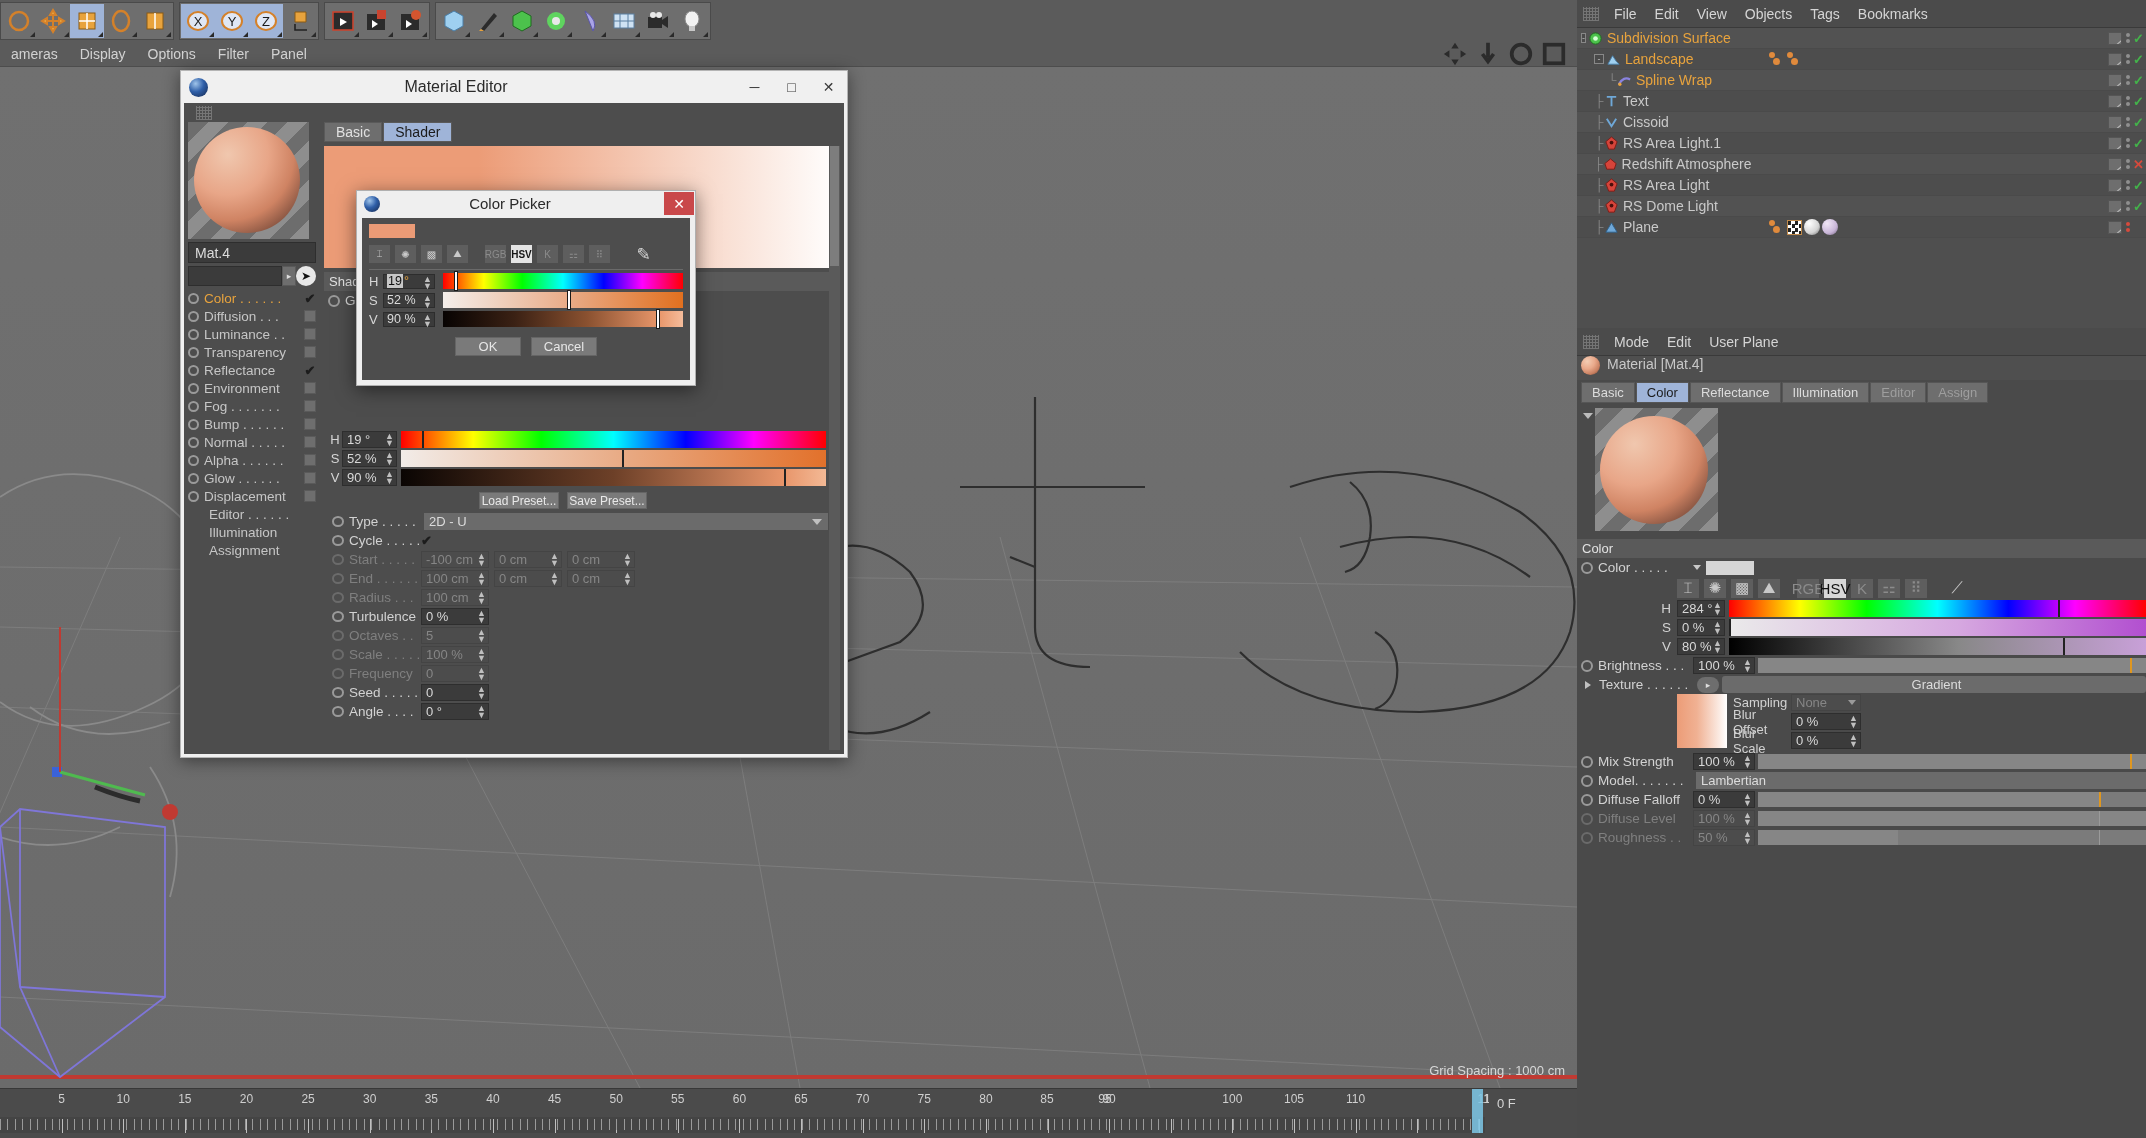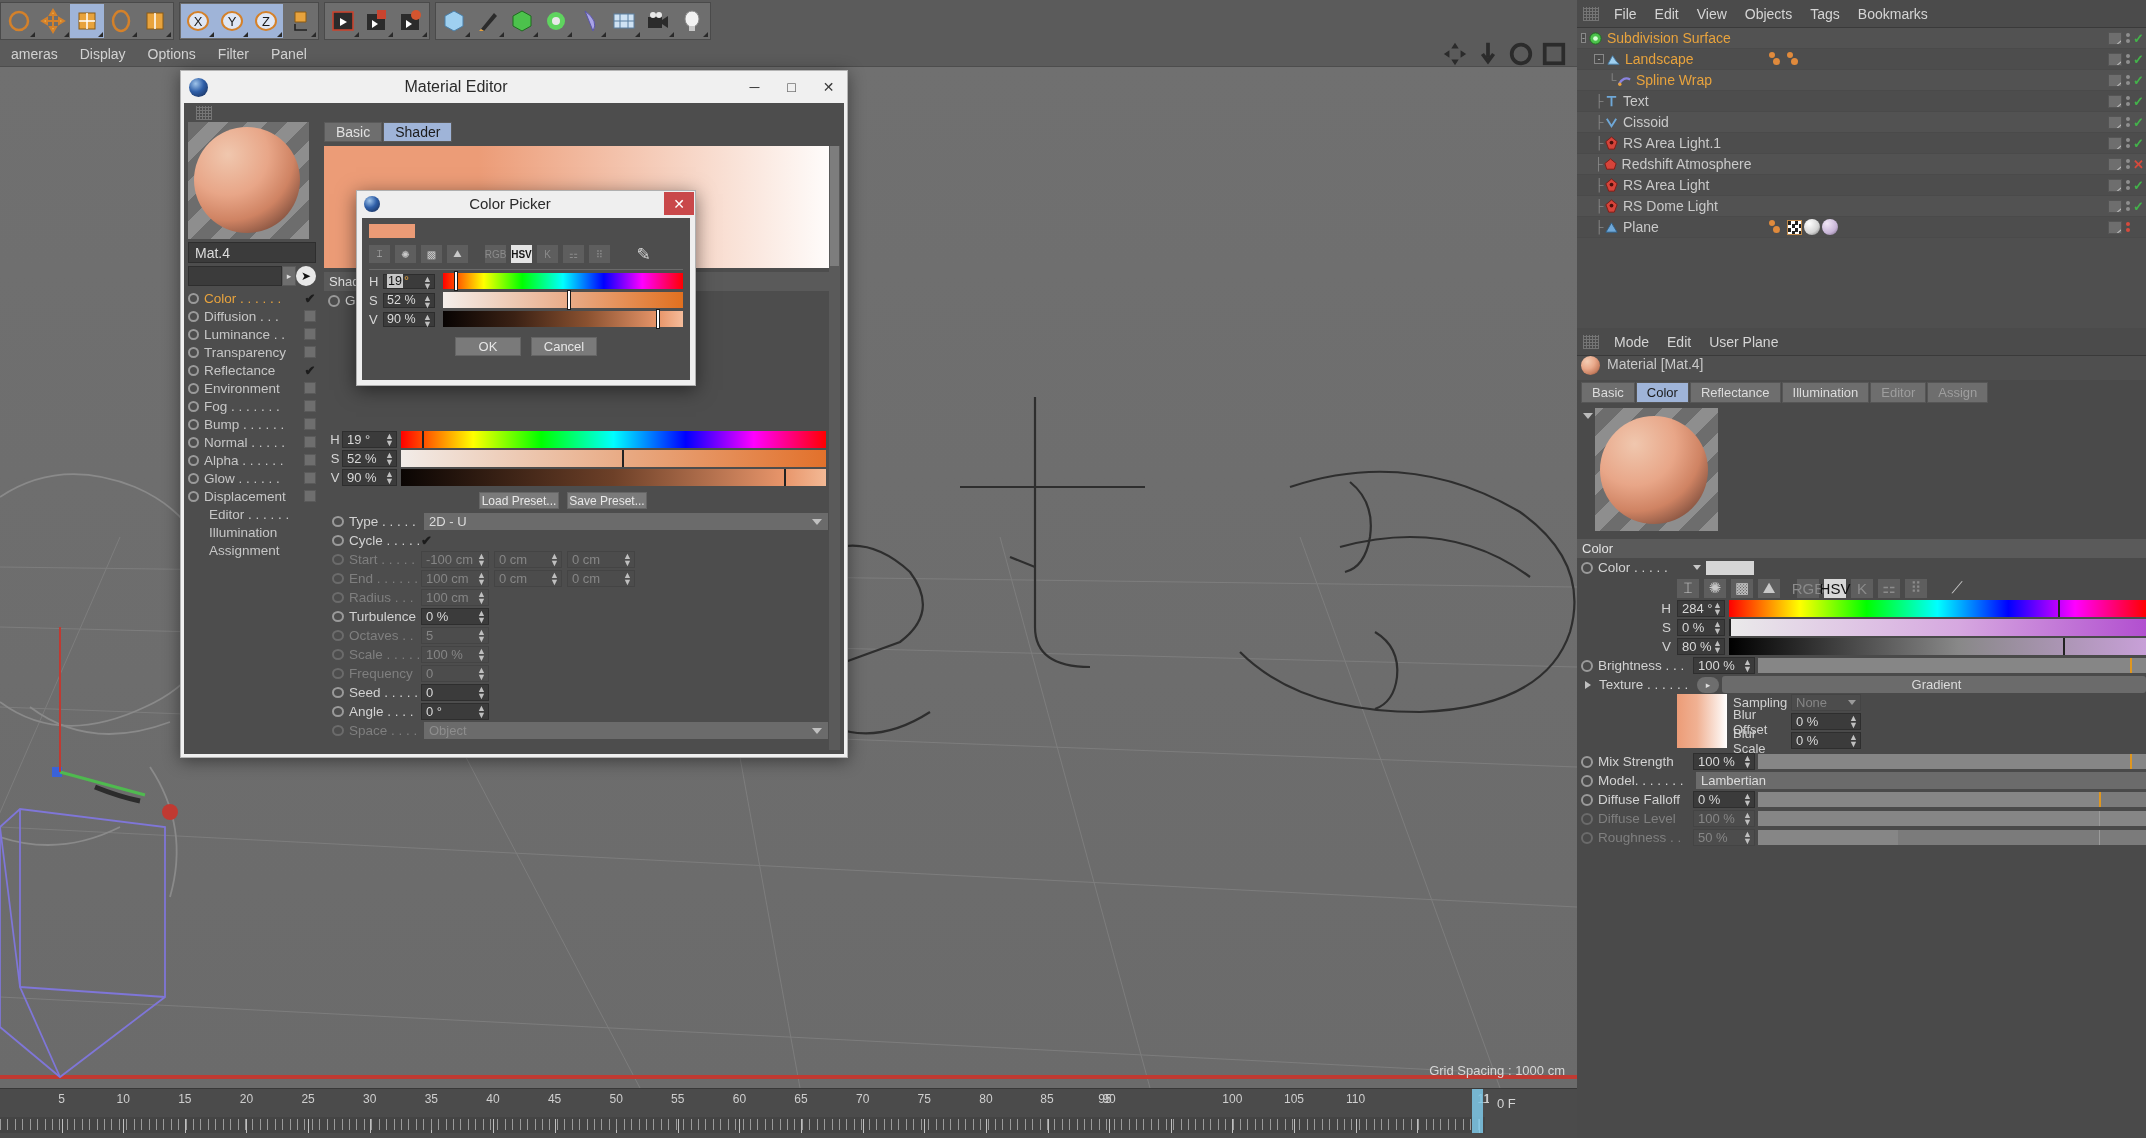--- a/index.html
+++ b/index.html
@@ -1291,25 +1291,20 @@
           <div class="prow">
             <span class="pradio" style="width: 11px; height: 11px; margin-left: 4px;"></span>
             <span class="plabel" style="width: 72px;">Seed . . . . .</span>
             <div class="pfield" style="width: 68px; margin-right: 5px;">0<span class="spin">▲<br>▼</span></div>
           </div>
           <div class="prow">
             <span class="pradio" style="width: 11px; height: 11px; margin-left: 4px;"></span>
             <span class="plabel" style="width: 72px;">Angle . . . .</span>
             <div class="pfield" style="width: 68px; margin-right: 5px;">0 °<span class="spin">▲<br>▼</span></div>
           </div>
-          <div class="prow">
-            <span class="pradio dim" style="width: 11px; height: 11px; margin-left: 4px;"></span>
-            <span class="plabel dim" style="width: 72px;">Space . . . .</span>
-            <div class="pcombo dim" style="margin-right: 12px; position: relative;">Object<span style="position:absolute;right:6px;top:6px;width:0;height:0;border-left:5px solid transparent;border-right:5px solid transparent;border-top:6px solid #c0c0c0;"></span></div>
-          </div>
         </div>
       <div id="me-scroll">
         <div class="thumb"></div>
       </div>
     </div>
   </div>
 </div>
 
 <div id="cpicker">
   <div id="cp-title">

